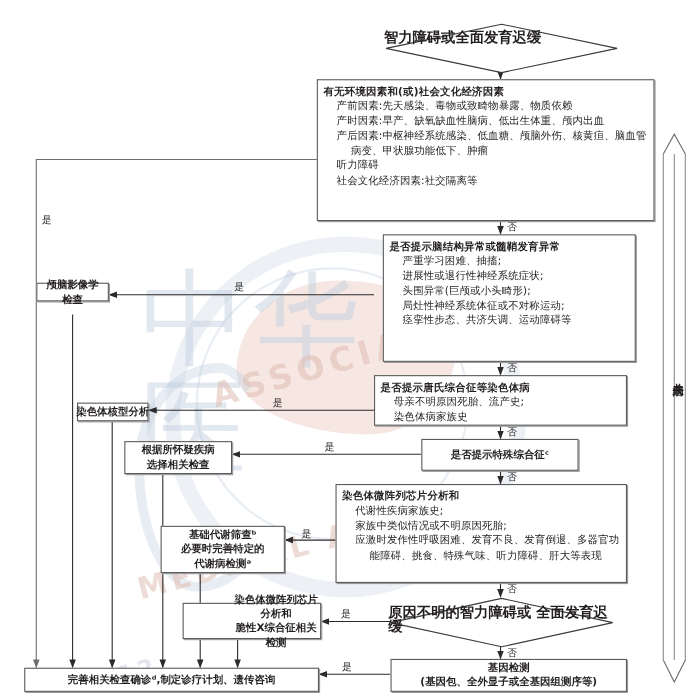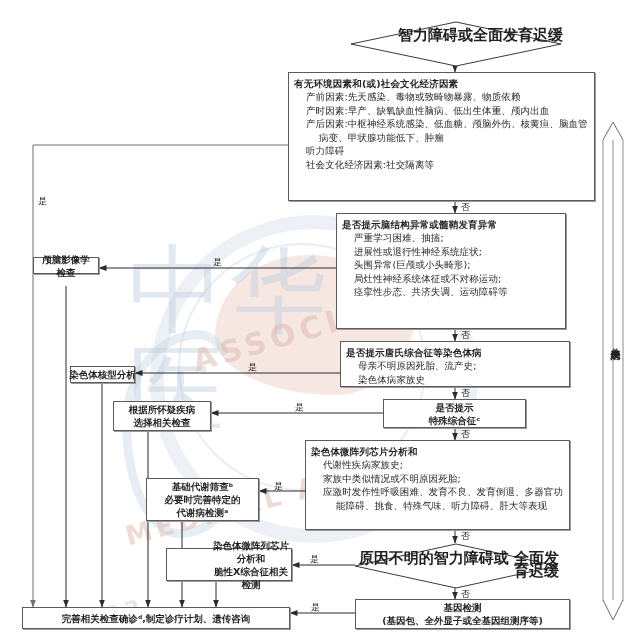--- a/index.html
+++ b/index.html
@@ -99,23 +99,23 @@
     display:flex;align-items:center;justify-content:center;
     text-align:center;
     font-weight:bold;
     font-size:9.5px;
     line-height:13px;
   }
   .ctr span{display:block;}
   
   .dialabel{
     position:absolute;
-    text-align:right;
-    font-weight:bold;
-    font-size:15px;
+    text-align:left;
+    font-weight:bold;
+    font-size:13px;
     line-height:12.5px;
     color:#231f20;
     pointer-events:none;
   }
   .elabel{
     position:absolute;
     font-size:9px;
     line-height:10px;
     color:#231f20;
     font-family:"DejaVu Sans","Liberation Sans",sans-serif;
@@ -211,36 +211,36 @@
     <div class="ln">产前因素:先天感染、毒物或致畸物暴露、物质依赖</div>
     <div class="ln">产时因素:早产、缺氧缺血性脑病、低出生体重、颅内出血</div>
     <div class="ln">产后因素:中枢神经系统感染、低血糖、颅脑外伤、核黄疸、脑血管</div>
     <div class="ln">
         <span class="cont">病变、甲状腺功能低下、肿瘤</span>
       </div>
     <div class="ln">听力障碍</div>
     <div class="ln">社会文化经济因素:社交隔离等</div>
   </div>
 
-  <div class="node shadow box-lines" style="left:336px;top:213px;width:230px;height:116px;">
+  <div class="node shadow box-lines" style="left:348px;top:213px;width:230px;height:116px;">
     <div class="hd">是否提示脑结构异常或髓鞘发育异常</div>
     <div class="ln">严重学习困难、抽搐;</div>
     <div class="ln">进展性或退行性神经系统症状;</div>
     <div class="ln">头围异常(巨颅或小头畸形);</div>
     <div class="ln">局灶性神经系统体征或不对称运动;</div>
     <div class="ln">痉挛性步态、共济失调、运动障碍等</div>
   </div>
 
   <div class="node shadow box-lines" style="left:340px;top:341px;width:230px;height:46px;">
     <div class="hd">是否提示唐氏综合征等染色体病</div>
     <div class="ln">母亲不明原因死胎、流产史;</div>
     <div class="ln">染色体病家族史</div>
   </div>
 
-  <div class="node shadow ctr" style="left:383px;top:399px;width:143px;height:29px;flex-direction:column;">
+  <div class="node shadow ctr" style="left:383px;top:399px;width:143px;height:29px;flex-direction:row;">
     <span>是否提示</span>
     <span>特殊综合征ᶜ</span>
   </div>
 
   <div class="node shadow box-lines" style="left:305px;top:440px;width:265px;height:90px;">
     <div class="hd">染色体微阵列芯片分析和</div>
     <div class="ln">代谢性疾病家族史;</div>
     <div class="ln">家族中类似情况或不明原因死胎;</div>
     <div class="ln">应激时发作性呼吸困难、发育不良、发育倒退、多器官功</div>
     <div class="ln">

